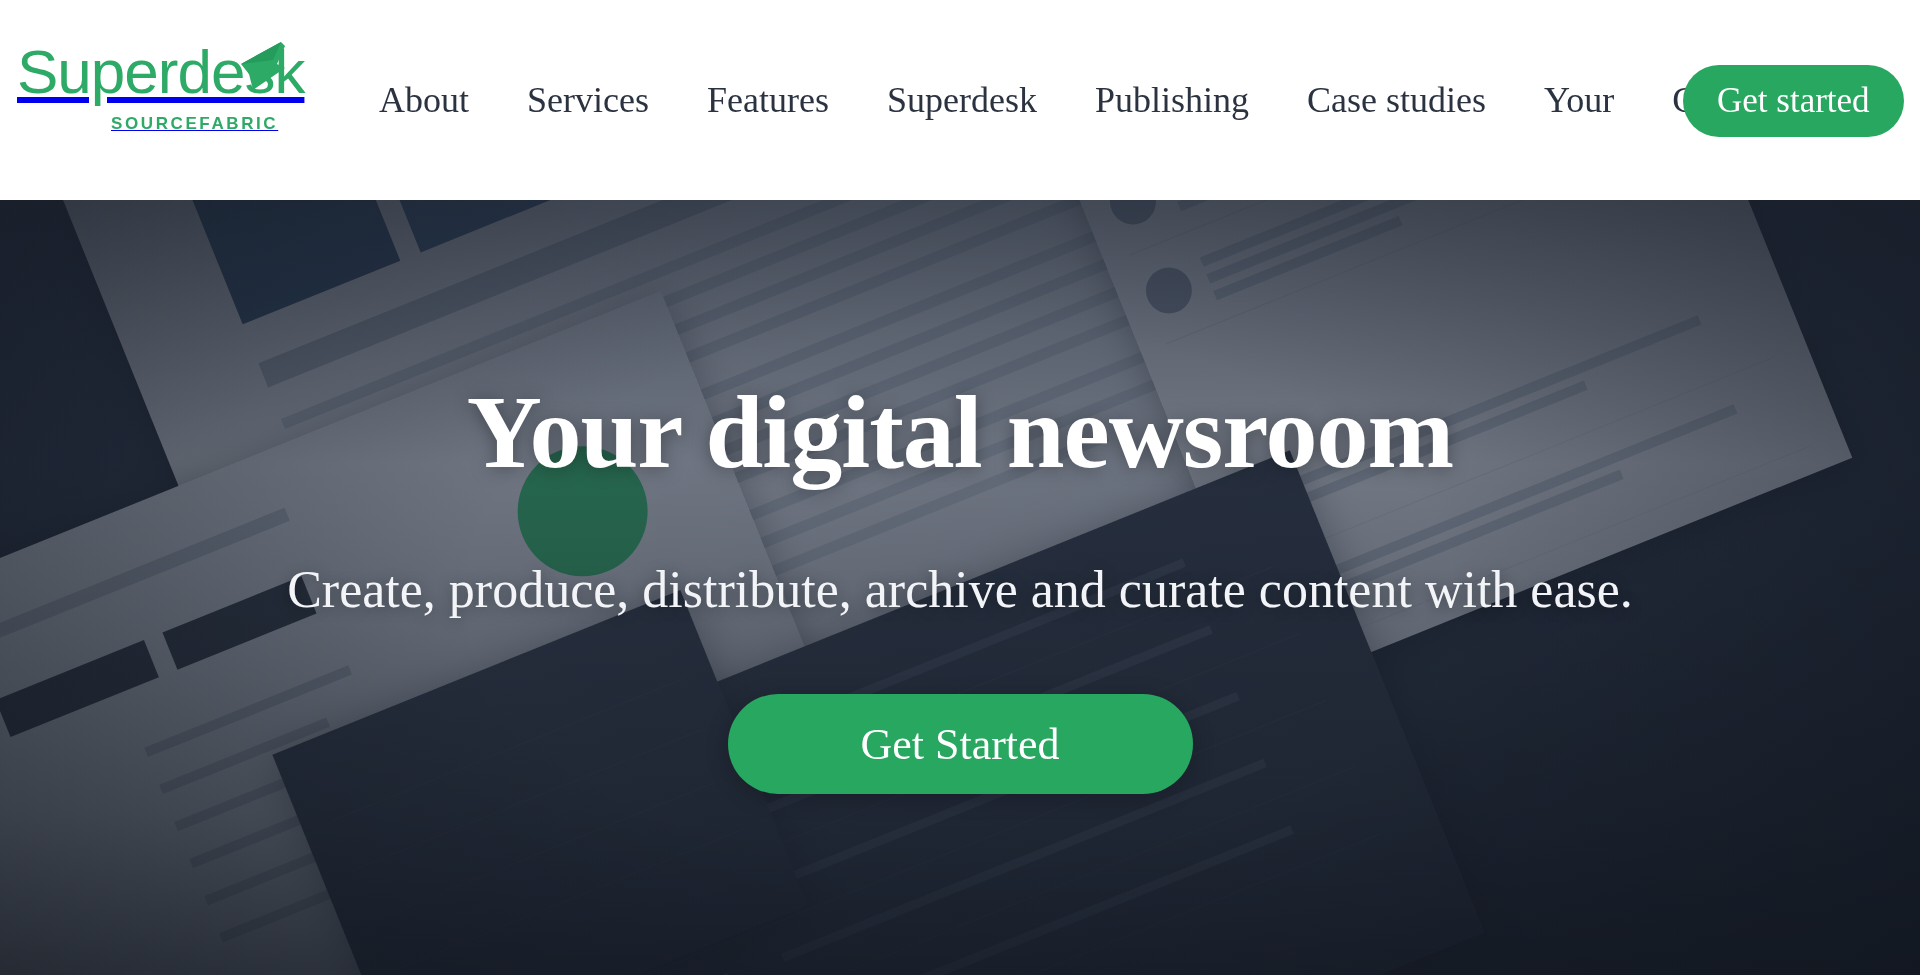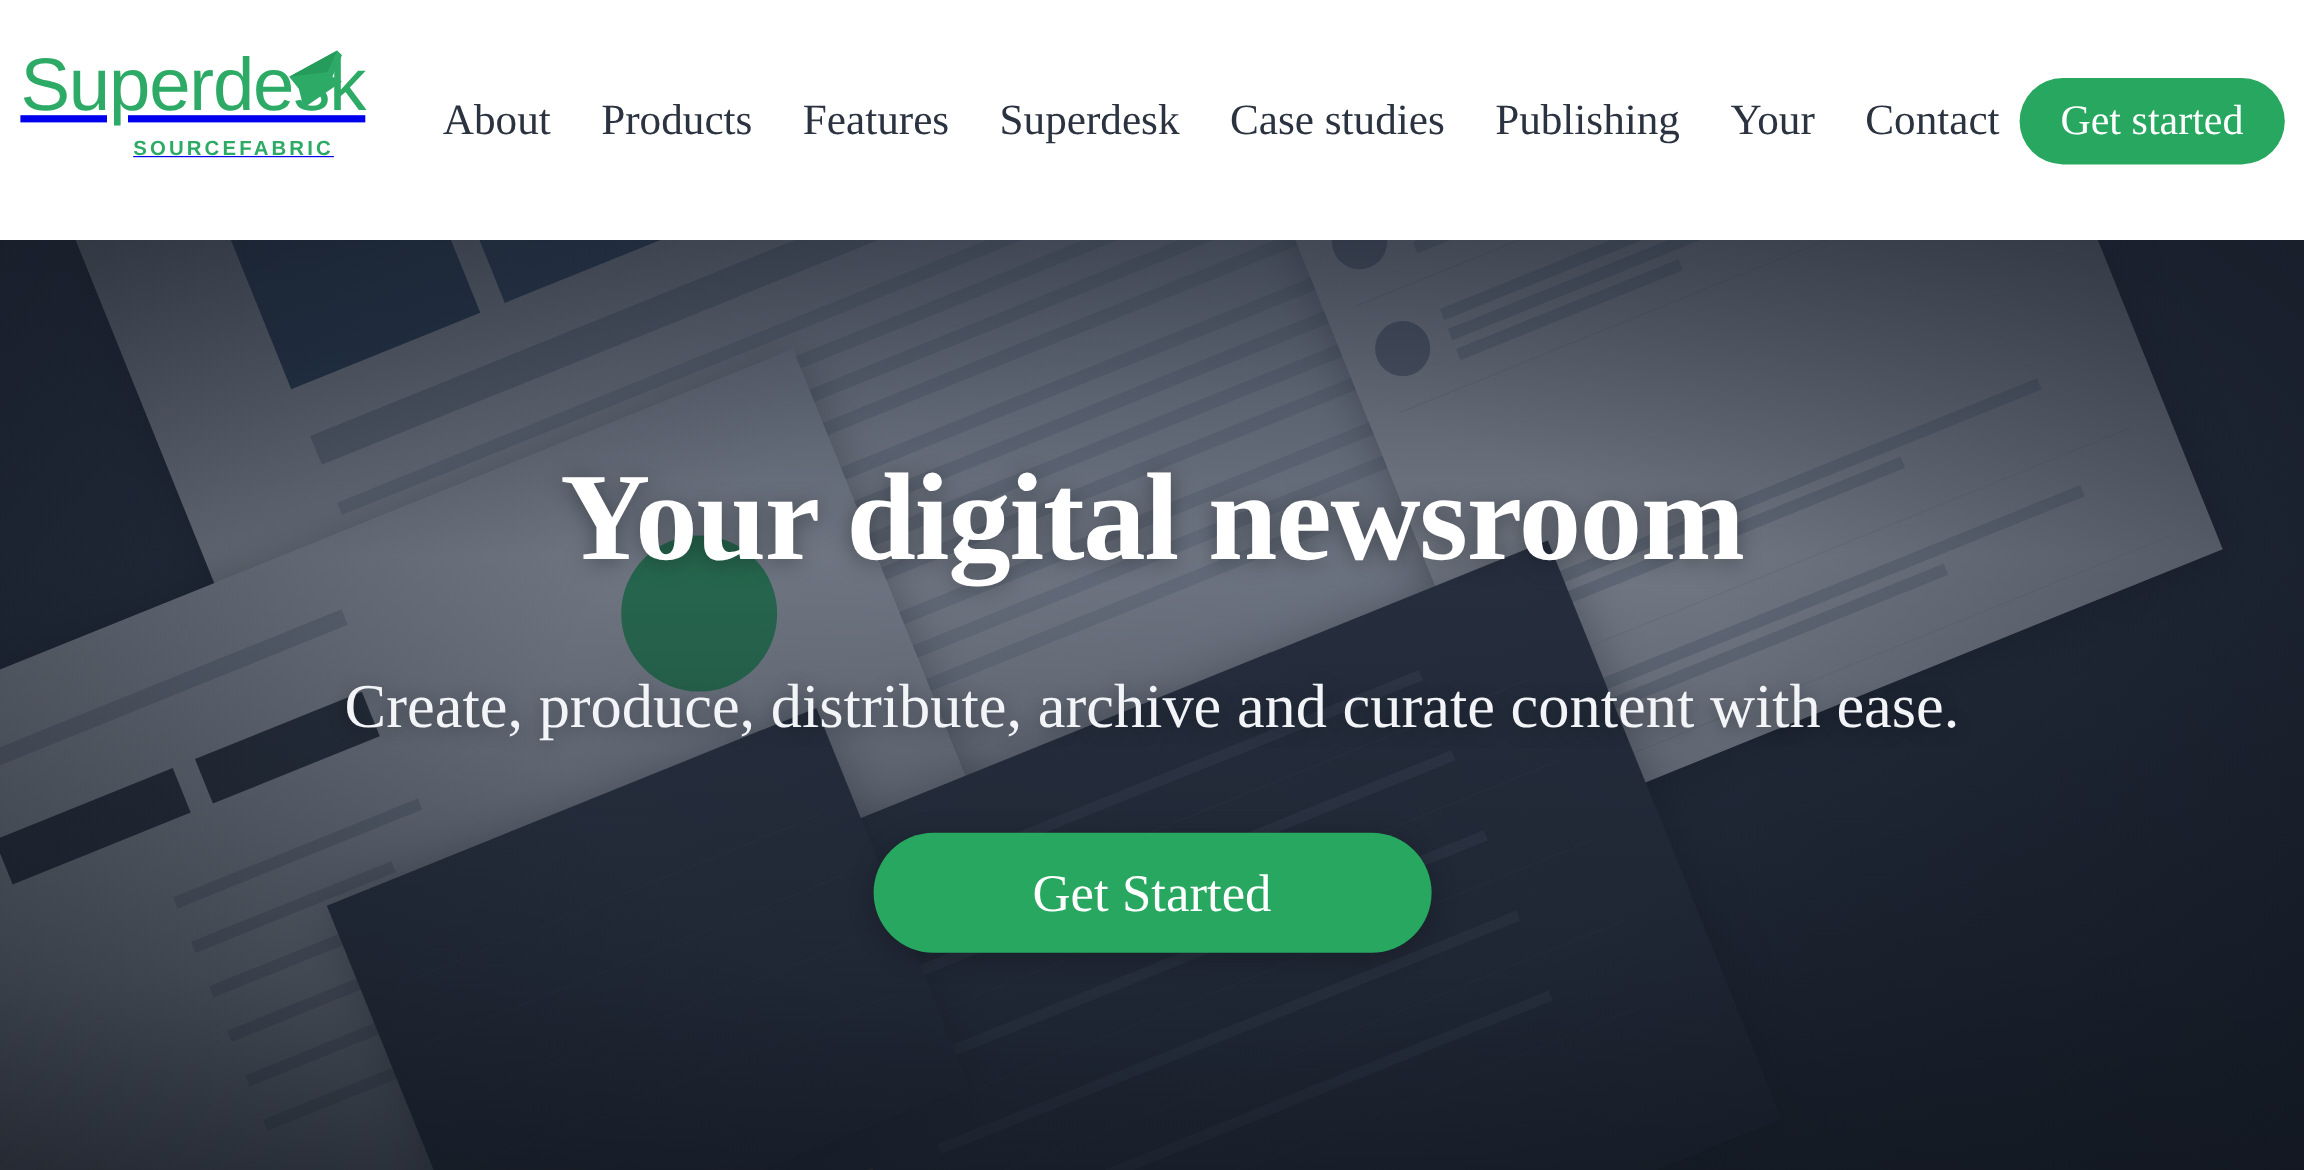--- a/index.html
+++ b/index.html
@@ -53,26 +53,26 @@
     font-weight: bold;
     letter-spacing: 2.6px;
     color: #2eaa67;
     padding-left: 96px;
     margin-top: 8px;
   }
 
   
   .main-nav {
     position: absolute;
-    left: 348px;
+    left: 358px;
     top: 0;
     height: 200px;
     display: flex;
     align-items: center;
-    gap: 0px;
+    gap: 16px;
   }
   .nav-link {
     font-family: "Liberation Serif", serif;
     font-size: 36px;
     color: #2b3240;
     text-decoration: none;
     padding: 0 21px;
     white-space: nowrap;
     cursor: pointer;
     line-height: 42px;
@@ -303,25 +303,25 @@
       <svg viewBox="0 0 66 66" width="66" height="66" aria-hidden="true">
         <path d="M14 30 L54 8 L58 12 L50 30 L58 34 L26 56 L22 40 L14 30 Z" fill="#2eaa67"></path>
         <path d="M14 30 L54 8 L46 26 Z" fill="#259b5c"></path>
       </svg>
     </span>
     <div class="logo-sub">SOURCEFABRIC</div>
   </a>
 
   <nav class="main-nav">
     <a class="nav-link" href="#">About</a>
-    <a class="nav-link" href="#">Products</a>
+    <a class="nav-link" href="#">Services</a>
     <a class="nav-link" href="#">Features</a>
     <a class="nav-link" href="#">Superdesk</a>
+    <a class="nav-link" href="#">Publishing</a>
     <a class="nav-link" href="#">Case studies</a>
-    <a class="nav-link" href="#">Publishing</a>
     <a class="nav-link" href="#">Your</a>
     <a class="nav-link" href="#">Contact</a>
   </nav>
 
   <button class="header-cta">Get started</button>
 </header>
 
 <section class="hero">
 
   <div class="hero-bg">

